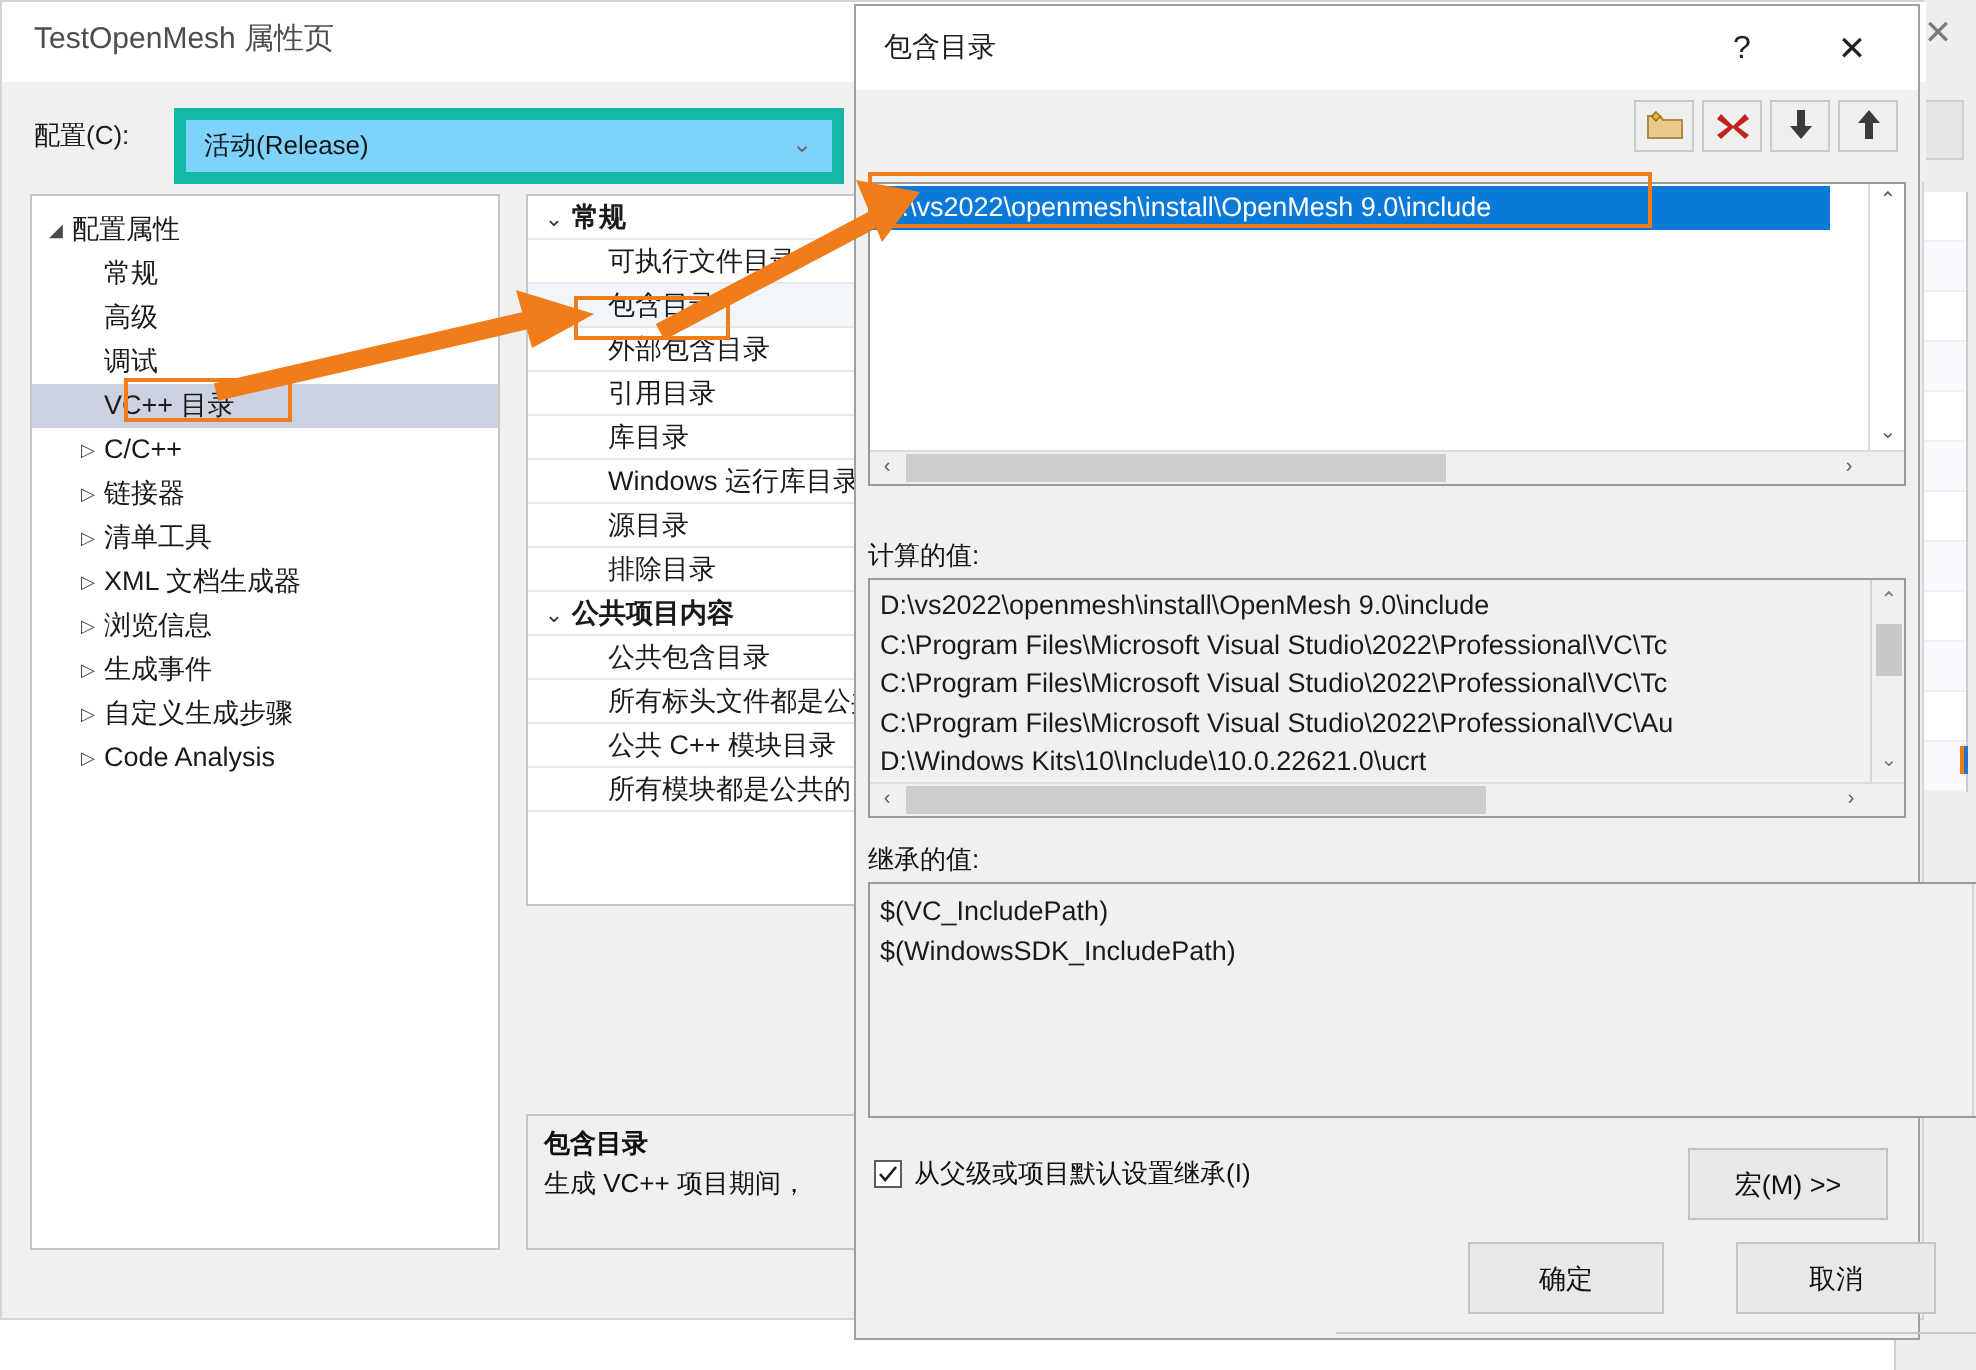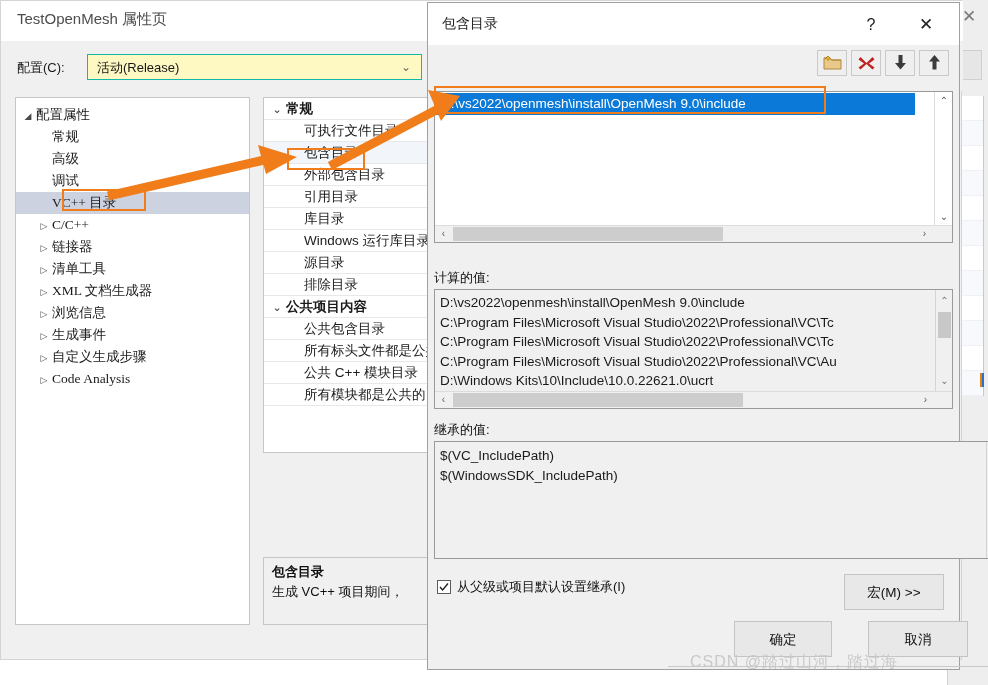--- a/index.html
+++ b/index.html
@@ -66,38 +66,38 @@
     font-size: 15px; color: #4d4d4d;
   }
   .config-row {
     position: absolute; left: 0; top: 40px; width: 962px; height: 50px;
     background: #f0f0f0;
   }
   .config-label {
     position: absolute; left: 16px; top: 18px; font-size: 13px; color: #1a1a1a;
   }
   .config-combo {
-    position: absolute; left: 86px; top: 13px; width: 335px; height: 26px;
-    background: #fef9c3; border: 1px solid #14b8a6;
+    position: absolute; left: 86px; top: 13px; width: 335px; height: 38px;
+    background: #7dd3fc; border: 6px solid #14b8a6;
   }
   .config-combo-text {
     position: absolute; left: 9px; top: 4px; font-size: 13px; color: #161616;
   }
   .config-combo-arrow {
     position: absolute; right: 10px; top: 5px; font-size: 12px; color: #6b6b6b;
   }
 
   
   .tree-panel {
     position: absolute; left: 14px; top: 96px; width: 235px; height: 528px;
     background: #ffffff; border: 1px solid #c6c6c6; overflow: hidden;
   }
   .tree-item {
     position: relative; height: 22px; line-height: 22px;
-    font-size: 13.5px; color: #1a1a1a; white-space: nowrap; font-family: Liberation Serif, serif;
+    font-size: 13.5px; color: #1a1a1a; white-space: nowrap;
   }
   .tree-item .tw {
     display: inline-block; width: 16px; text-align: center;
     font-size: 9px; color: #4a4a4a; vertical-align: middle;
   }
   .tree-item.sel { background: #cdd2e0; }
   .tree-l0 { padding-left: 4px; }
   .tree-l1 { padding-left: 36px; }
   .tree-l1c { padding-left: 20px; }
 
@@ -515,15 +515,14 @@
       <path d="M330 166 L440 108" stroke="#f07d1a" stroke-width="9" fill="none" stroke-linecap="butt"></path>
       <polygon points="460,96 428,90 441,121" fill="#f07d1a"></polygon>
     </g>
   </svg>
 
   <div class="ann-box" style="left:62px; top:189px; width:84px; height:22px;"></div>
   <div class="ann-box" style="left:287px; top:148px; width:78px; height:22px;"></div>
   <div class="ann-box" style="left:434px; top:86px; width:392px; height:28px;"></div>
 
   <div class="wm-rule"></div>
-  <div class="watermark">CSDN @踏过山河，踏过海</div>
 
 </div>
 
 </body></html>

